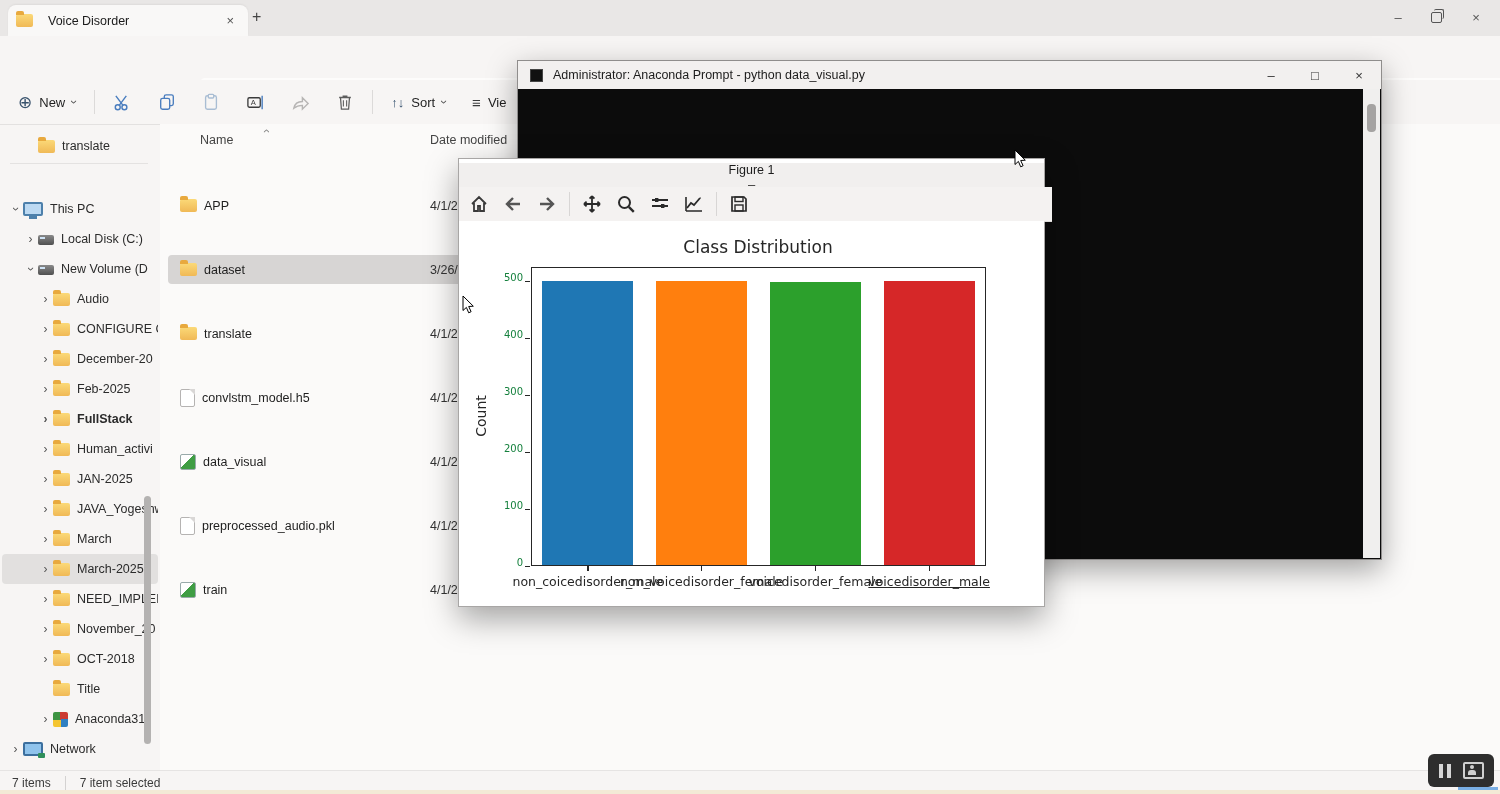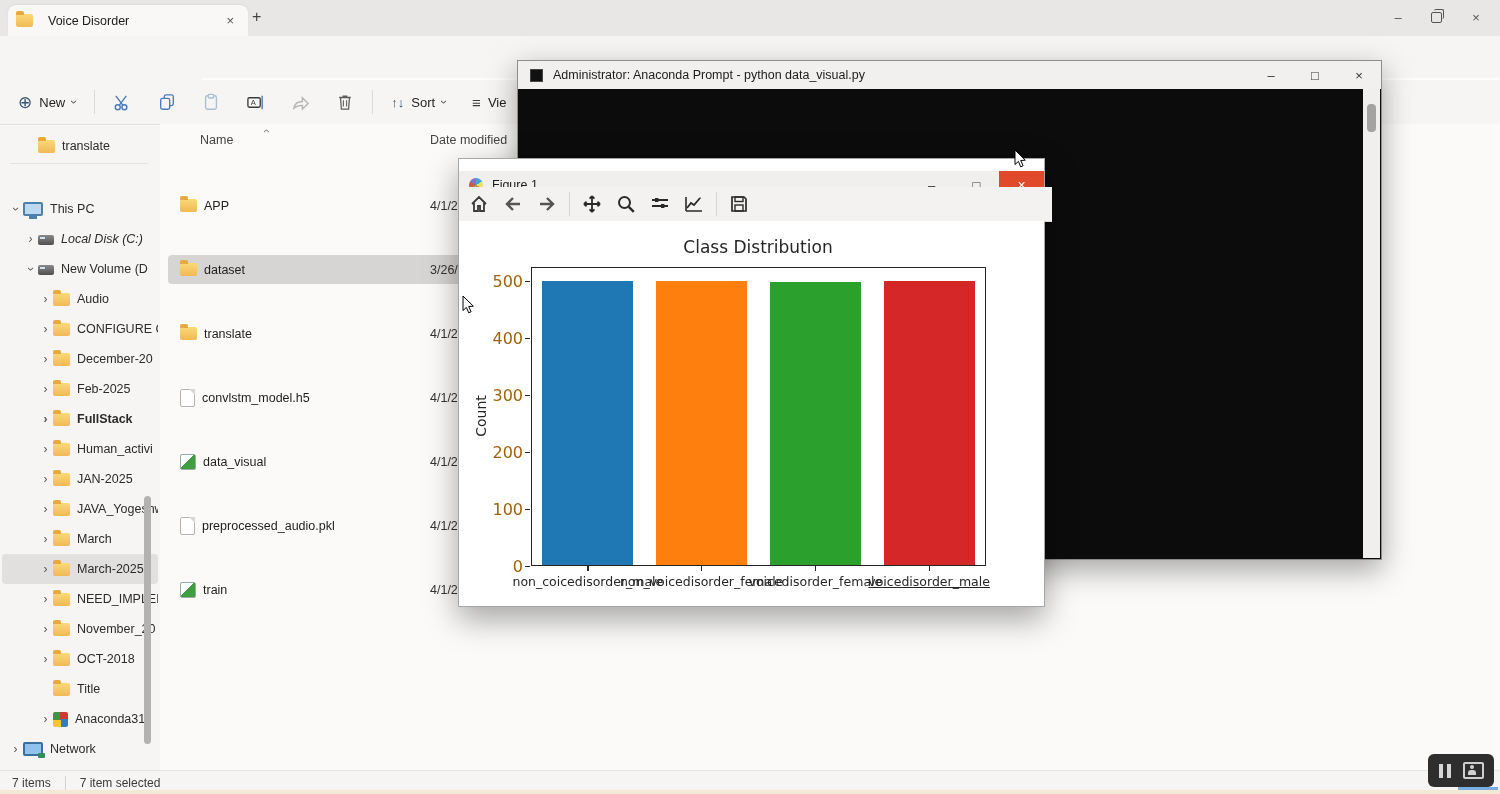--- a/index.html
+++ b/index.html
@@ -94,40 +94,40 @@
   .term-body{position:absolute;left:0;top:28px;width:845px;height:469px;background:#0c0c0c;overflow:hidden;
              font-family:"DejaVu Sans Mono",monospace;font-size:11.5px;line-height:15.5px;color:#c9c9c9;}
   .term-lines{position:absolute;left:9px;top:3px;white-space:pre;}
   .term-frag{position:absolute;left:531px;white-space:pre;}
   .term-scroll{position:absolute;left:845px;top:28px;width:17px;height:469px;background:#f0efee;}
   .term-thumb{position:absolute;left:4px;top:15px;width:9px;height:28px;background:#a5a3a2;border-radius:4px;}
 
   
   .figwin{left:458px;top:158px;width:585px;height:447px;z-index:20;background:#fff;
           border:1px solid #a8a6a5;box-shadow:0 12px 30px rgba(0,0,0,.35);}
-  .fig-titlebar{position:absolute;left:0;top:12px;width:100%;height:28px;background:#f1efee;display:flex;align-items:center;}
+  .fig-titlebar{position:absolute;left:0;top:4px;width:100%;height:28px;background:#f1efee;display:flex;align-items:center;flex-direction:column;}
   .mpl-ic{width:14px;height:14px;border-radius:50%;margin:0 9px 0 10px;
           background:conic-gradient(#4aa2d9 0 60deg,#e5e36a 0 120deg,#d98a3a 0 180deg,#74b857 0 240deg,#c75c4a 0 300deg,#8b6fc2 0);}
   .fig-title{font-size:12.5px;color:#1c1c1c;flex:1;}
   .fig-ctl{width:45px;height:28px;display:flex;align-items:center;justify-content:center;color:#333;font-size:13px;}
   .fig-close{background:#e04a2b;color:#fff;font-size:14px;}
   .fig-toolbar{position:absolute;left:0;top:28px;width:100%;height:34px;background:#f4f2f1;border-bottom:1px solid #dddbda;
                display:flex;align-items:center;gap:10px;padding-left:8px;}
   .fig-tool{width:24px;height:24px;display:flex;align-items:center;justify-content:center;}
   .fig-toolsep{width:1px;height:24px;background:#d8d6d5;}
   .fig-canvas{position:absolute;left:0;top:62px;width:585px;height:385px;background:#fff;}
 
   
   .chart-title{position:absolute;left:299px;top:78px;transform:translateX(-50%);
                font-family:"DejaVu Sans",sans-serif;font-size:17px;color:#262626;white-space:nowrap;}
   .ylabel{position:absolute;left:22px;top:257px;transform:translate(-50%,-50%) rotate(-90deg);
           font-family:"DejaVu Sans",sans-serif;font-size:14px;color:#262626;}
   .plot-border{position:absolute;border:1.2px solid #262626;box-sizing:border-box;}
   .bar{position:absolute;}
-  .ytick-label{position:absolute;width:40px;text-align:right;font-family:"DejaVu Sans",sans-serif;font-size:16px;color:#a16207;}
+  .ytick-label{position:absolute;width:40px;text-align:right;font-family:"DejaVu Sans",sans-serif;font-size:10px;color:#15803d;}
   .xtick-label{position:absolute;transform:translateX(-50%);white-space:nowrap;
                font-family:"DejaVu Sans",sans-serif;font-size:12.5px;color:#262626;}
   .tick{position:absolute;background:#262626;}
   .tick.h{width:5px;height:1.2px;}
   .tick.v{width:1.2px;height:5px;}
 
   
   .cursor{position:absolute;z-index:60;}
   .recbar{left:1428px;top:754px;width:66px;height:33px;background:#2e2e2e;border-radius:6px;z-index:40;
           display:flex;align-items:center;justify-content:center;gap:12px;}
@@ -279,21 +279,21 @@
           <span>translate</span>
         </div>
       </div>
     <div style="padding-top:33px;">
 
     <div class="side-item" style="padding-left: 6px;">
           <span class="chev down"></span>
           <span class="ic pc"></span>
           <span>This PC</span>
         </div>
-        <div class="side-item" style="padding-left: 21px; font-style: italic;">
+        <div class="side-item" style="padding-left: 21px;">
           <span class="chev right"></span>
           <span class="ic disk"></span>
           <span>Local Disk (C:)</span>
         </div>
         <div class="side-item" style="padding-left: 21px;">
           <span class="chev down"></span>
           <span class="ic disk"></span>
           <span>New Volume (D</span>
         </div>
         <div class="side-item" style="padding-left: 36px;">

